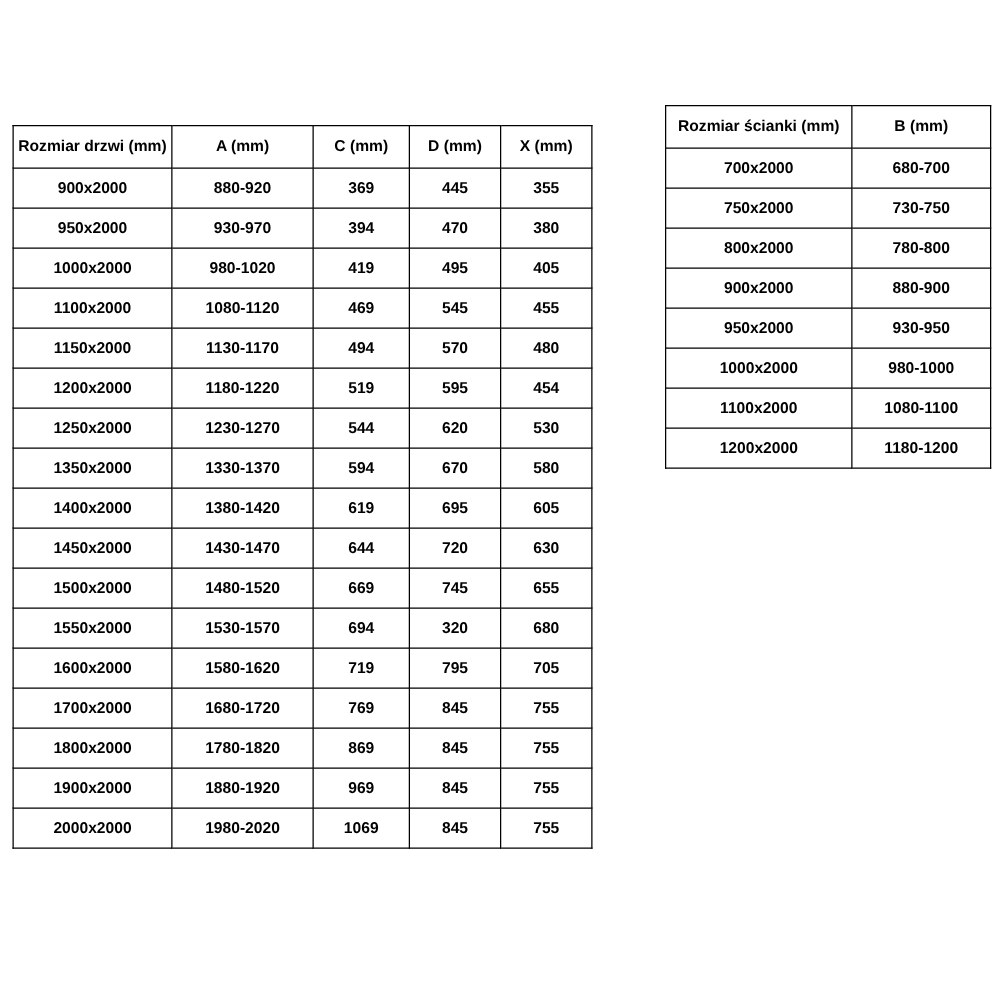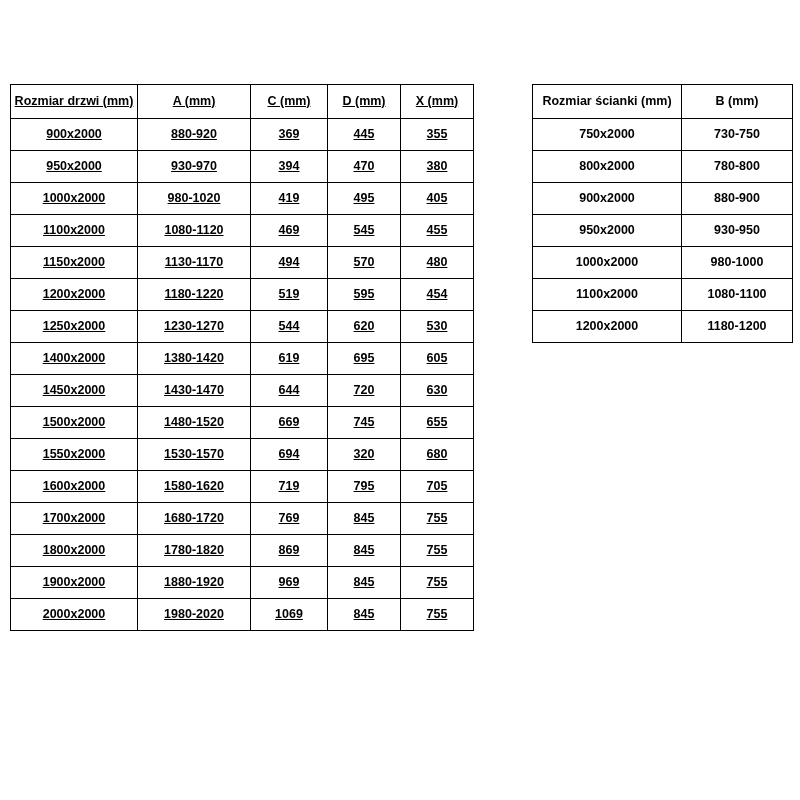--- a/index.html
+++ b/index.html
@@ -17,22 +17,21 @@
     position: relative;
     width: 800px;
     height: 800px;
     background: #ffffff;
   }
   .table-wrap {
     position: absolute;
   }
   #doors-table-wrap {
     left: 10px;
-    top: 84px;
-    text-decoration: underline;
+    top: 100px;
   }
   #wall-table-wrap {
     left: 532px;
     top: 84px;
   }
   table.spec {
     border-collapse: collapse;
     border-spacing: 0;
     background: #ffffff;
   }
@@ -134,20 +133,27 @@
           <td>454</td>
         </tr>
         <tr>
           <td>1250x2000</td>
           <td>1230-1270</td>
           <td>544</td>
           <td>620</td>
           <td>530</td>
         </tr>
         <tr>
+          <td>1350x2000</td>
+          <td>1330-1370</td>
+          <td>594</td>
+          <td>670</td>
+          <td>580</td>
+        </tr>
+        <tr>
           <td>1400x2000</td>
           <td>1380-1420</td>
           <td>619</td>
           <td>695</td>
           <td>605</td>
         </tr>
         <tr>
           <td>1450x2000</td>
           <td>1430-1470</td>
           <td>644</td>
@@ -210,20 +216,24 @@
   <div class="table-wrap" id="wall-table-wrap">
     <table class="spec" id="wall-table">
       <thead>
         <tr>
           <th class="col-wsize">Rozmiar ścianki (mm)</th>
           <th class="col-b">B (mm)</th>
         </tr>
       </thead>
       <tbody>
         <tr>
+          <td>700x2000</td>
+          <td>680-700</td>
+        </tr>
+        <tr>
           <td>750x2000</td>
           <td>730-750</td>
         </tr>
         <tr>
           <td>800x2000</td>
           <td>780-800</td>
         </tr>
         <tr>
           <td>900x2000</td>
           <td>880-900</td>

